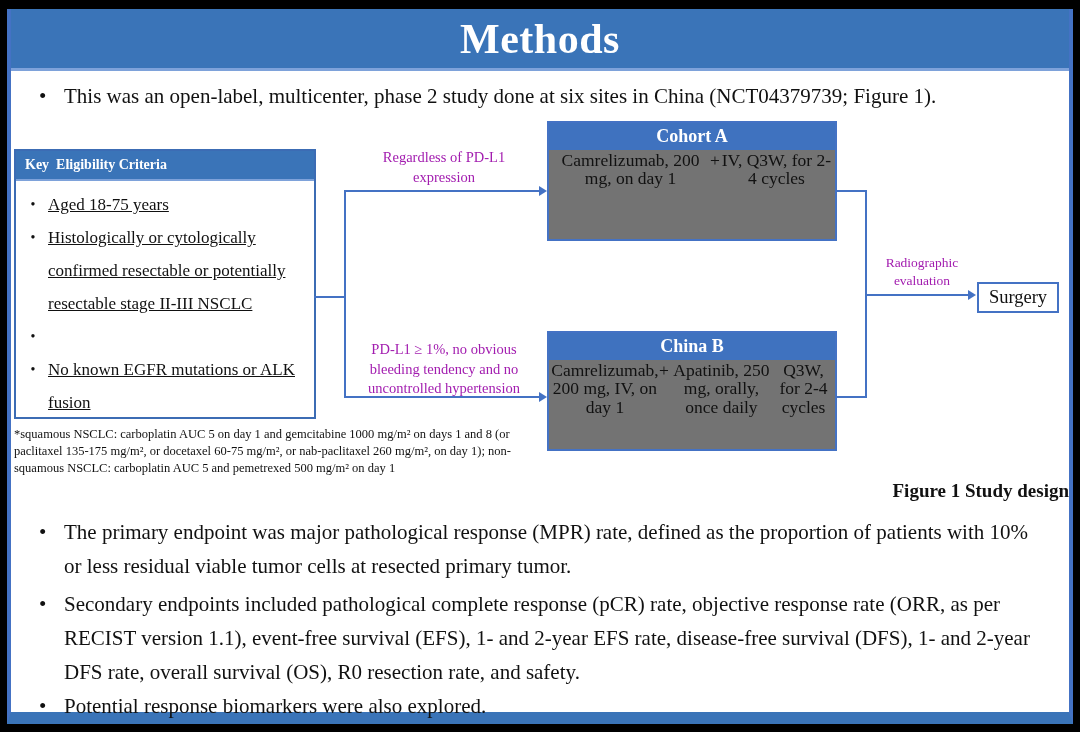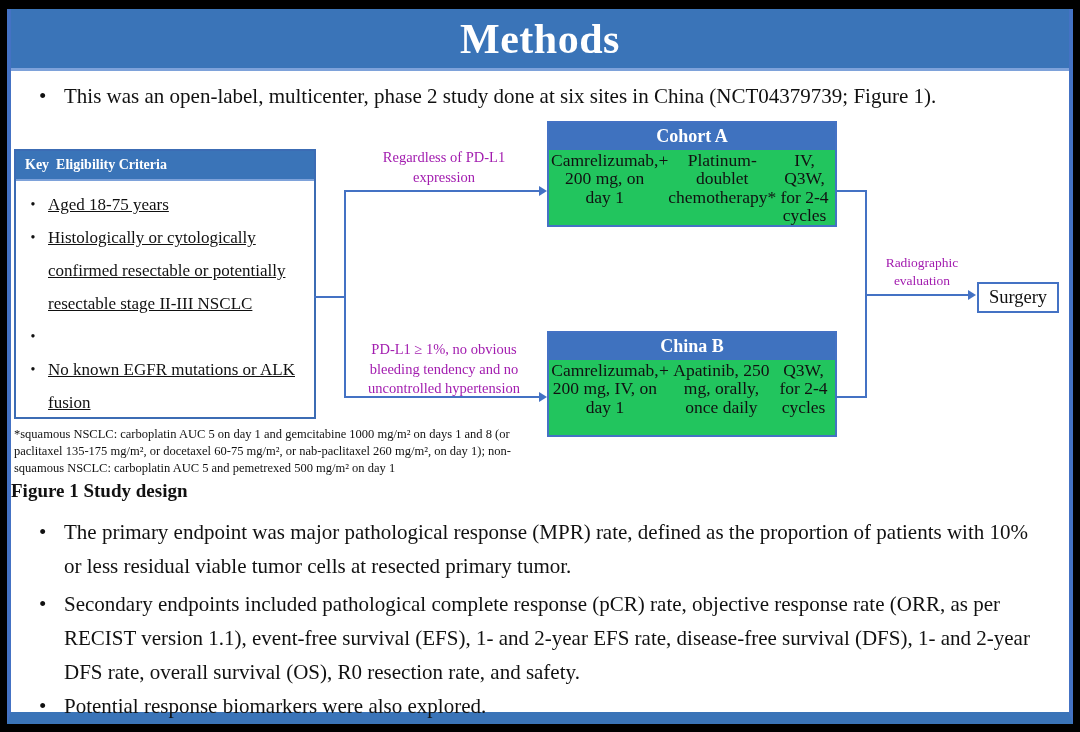--- a/index.html
+++ b/index.html
@@ -38,21 +38,21 @@
   .eligbox .hd{
     height:28px;background:var(--band,#3A74B8);color:#fff;font-weight:bold;
     font-size:14px;line-height:28px;padding-left:9px;white-space:pre-wrap;
     border-bottom:2px solid var(--border-light,#7EA2DA);box-sizing:content-box;
   }
   .eligbox .bd{padding:7px 6px 0 2px;}
   .elig-item{display:flex;font-size:17px;line-height:33px;}
   .elig-item .marker{flex:0 0 30px;text-align:center;font-size:14px;}
   .elig-item .btxt{flex:1;text-decoration:underline;}
   .cohort{
-    position:absolute;width:290px;height:106px;background:#22c55e;
+    position:absolute;width:290px;height:120px;background:#737373;
     border:2px solid var(--line,#4472C4);box-sizing:border-box;
   }
   .cohort .hd{
     height:27px;background:var(--box-header,#3F72BF);color:#fff;font-weight:bold;
     font-size:18px;line-height:27px;text-align:center;
   }
   .cohort .bd{
     height:109px;display:flex;flex-direction:row;justify-content:space-evenly;
     text-align:center;font-size:17.5px;line-height:1.05;padding:1px 2px;
   }
@@ -71,21 +71,21 @@
   .arrowhead{
     position:absolute;width:0;height:0;
     border-top:5px solid transparent;border-bottom:5px solid transparent;
     border-left:8px solid var(--line,#4472C4);
   }
   .footnote{
     position:absolute;left:3px;top:417px;width:530px;
     font-size:12.5px;line-height:17px;color:#111;
   }
   .caption{
-    position:absolute;left:0;top:471px;width:100%;text-align:left;
+    position:absolute;left:0;top:471px;width:100%;text-align:right;
     font-weight:bold;font-size:19px;
   }
 </style>
 </head>
 <body style="--band: #3A74B8; --box-header: #3F72BF; --line: #4472C4; --border-light: #7EA2DA; --frame: #000000; --paper: #FFFFFF; --text: #111111;">
 
 <div class="slide">
 
   <div class="titlebar">
     <span class="t">Methods</span>
@@ -115,21 +115,20 @@
         <span class="btxt">No known EGFR mutations or ALK fusion</span>
       </div>
     </div>
   </div>
 
   <div class="cohort" style="left:536px;top:112px;">
     <div class="hd">Cohort A</div>
     <div class="bd">
       <div>Camrelizumab, 200 mg, on day 1</div>
       <div>+</div>
-      <div>Platinum-doublet chemotherapy*</div>
       <div>IV, Q3W, for 2-4 cycles</div>
     </div>
   </div>
 
   <div class="cohort" style="left:536px;top:322px;">
     <div class="hd">China B</div>
     <div class="bd">
       <div>Camrelizumab, 200 mg, IV, on day 1</div>
       <div>+</div>
       <div>Apatinib, 250 mg, orally, once daily</div>

